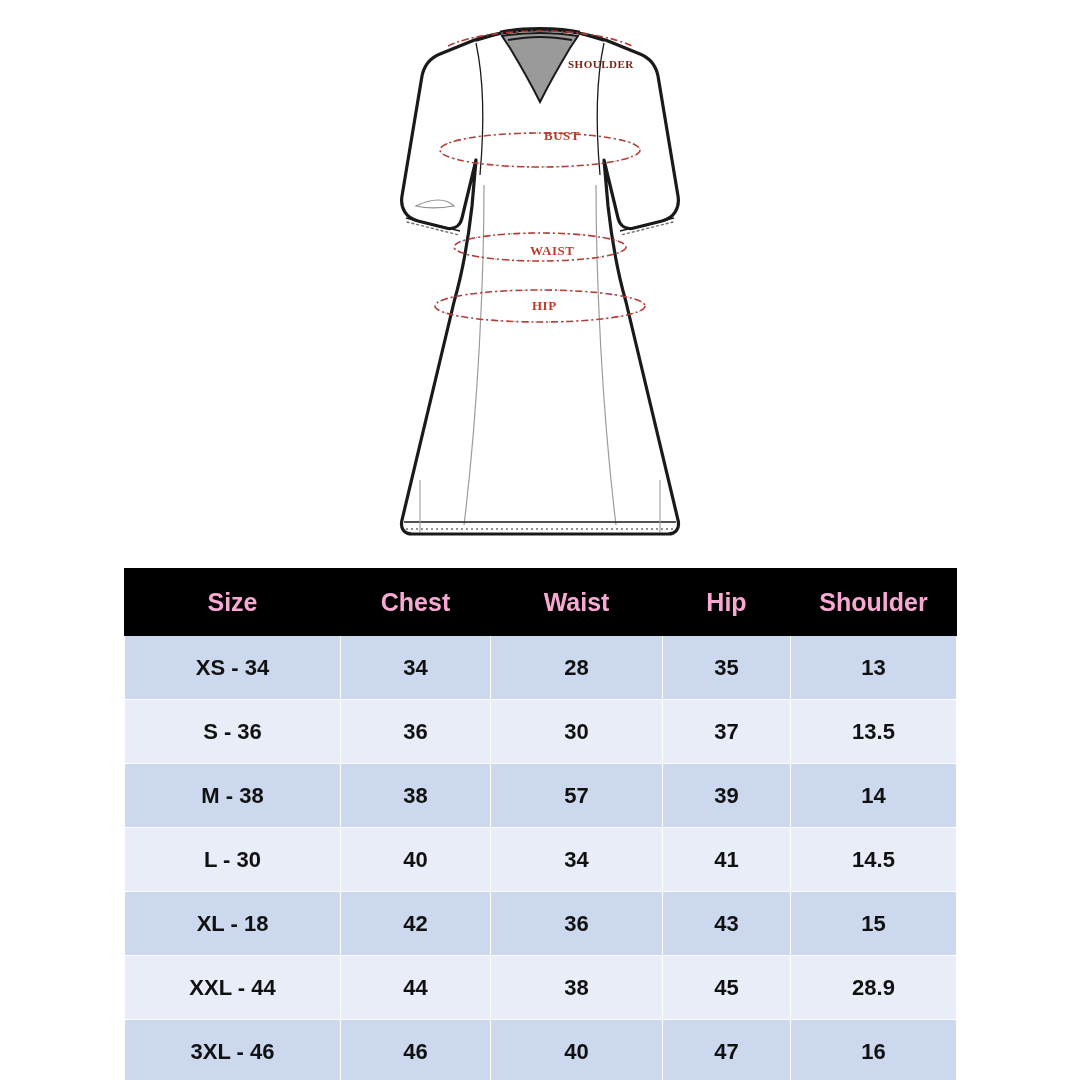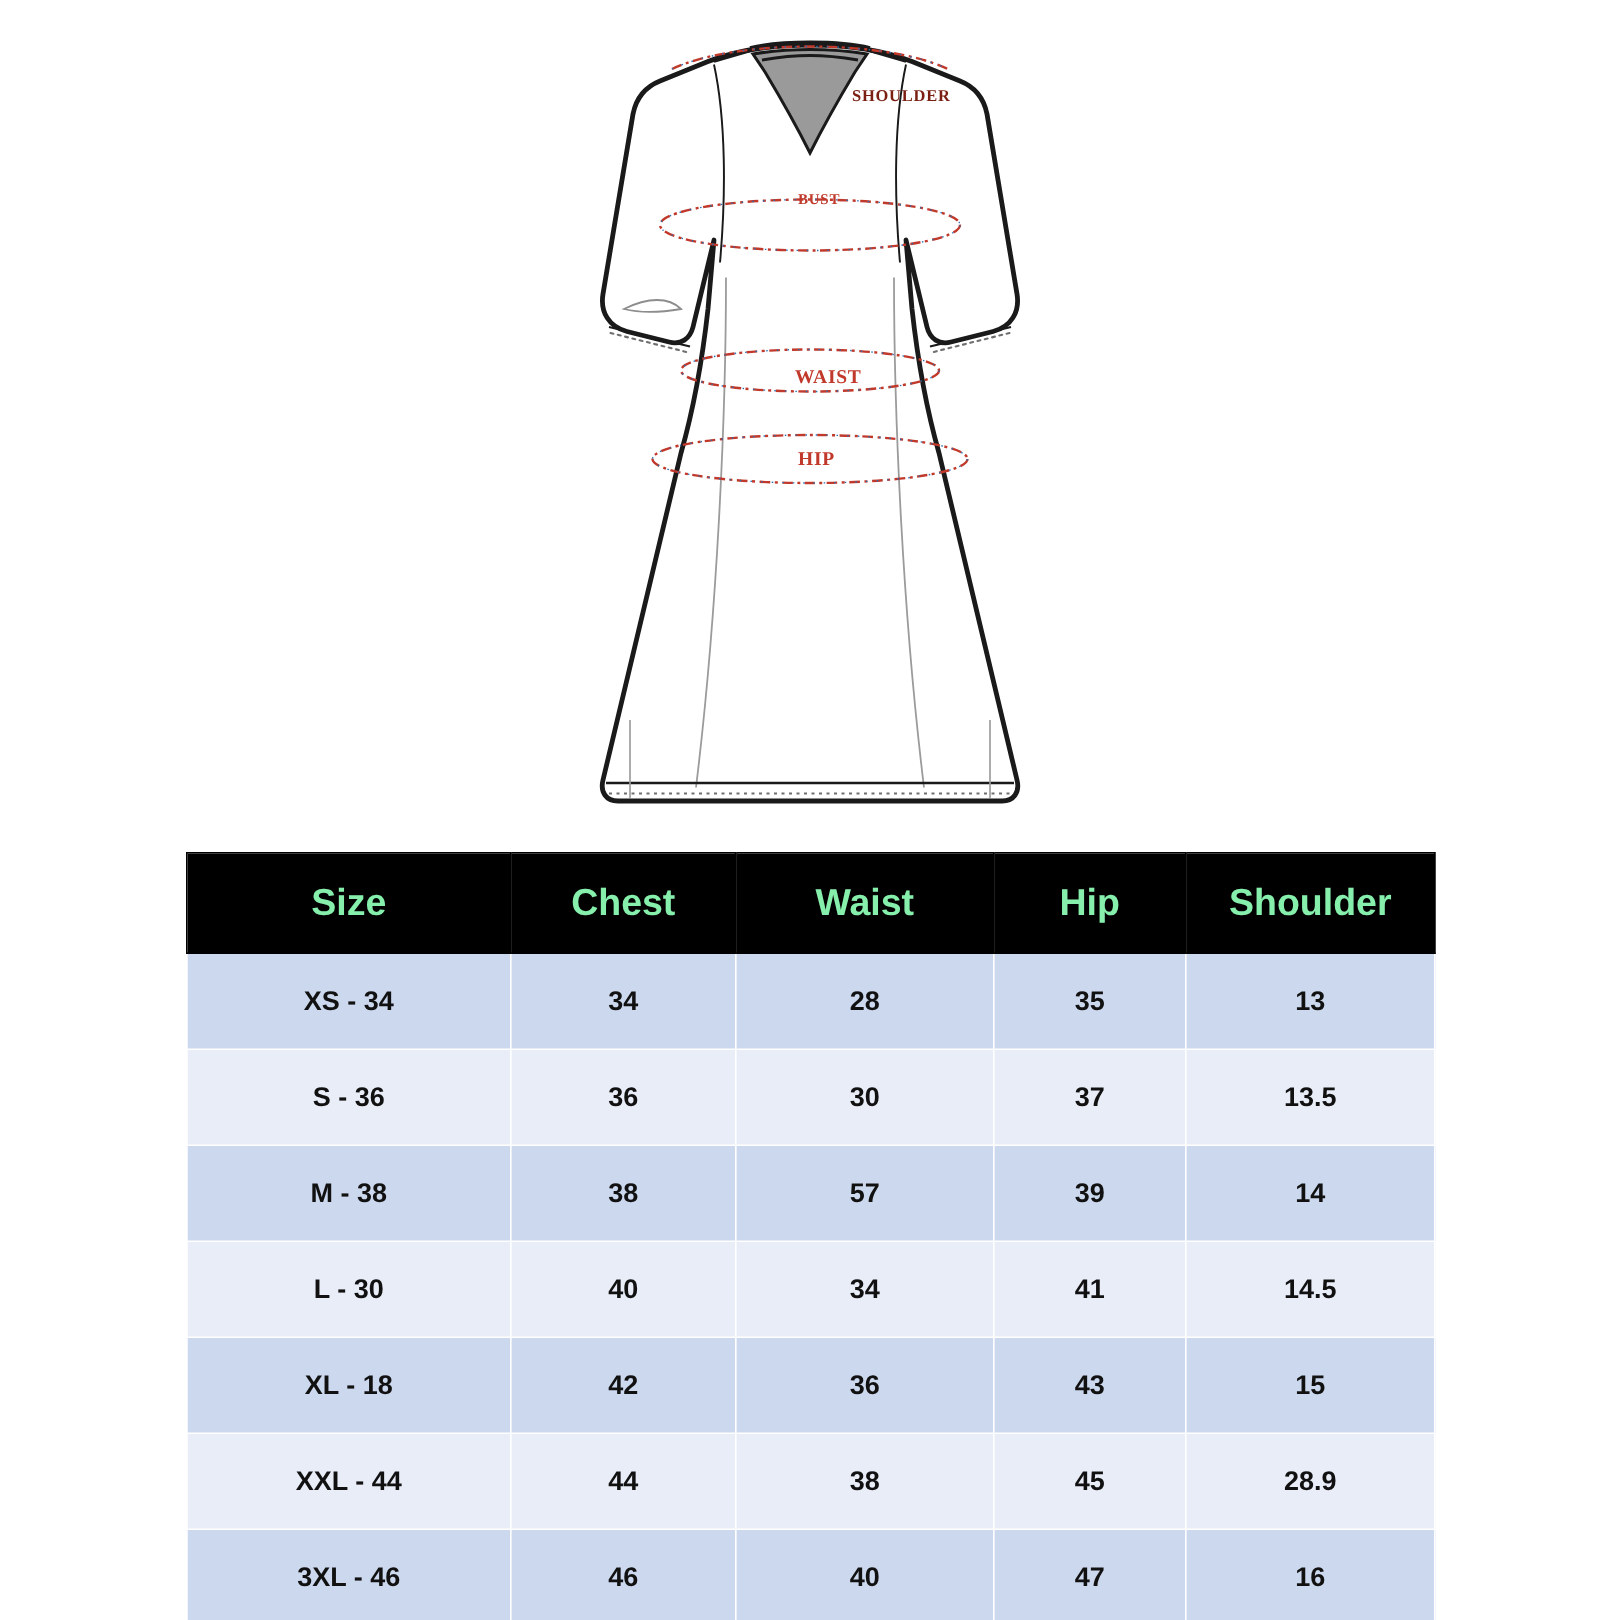--- a/index.html
+++ b/index.html
@@ -32,49 +32,49 @@
   }
   .measure-label {
     position: absolute;
     font-family: "Liberation Serif", serif;
     font-weight: bold;
     color: #c0392b;
     letter-spacing: 0.5px;
     white-space: nowrap;
   }
   .lbl-shoulder { left: 188px; top: 48px; font-size: 11px; color: #7a1f12; }
-  .lbl-bust     { left: 152px; top: 118px; font-size: 10px; }
+  .lbl-bust     { left: 164px; top: 118px; font-size: 13px; }
   .lbl-waist    { left: 150px; top: 233px; font-size: 13px; }
   .lbl-hip      { left: 152px; top: 288px; font-size: 13px; }
 
   
   .table-wrap {
     position: absolute;
     left: 124px;
     top: 568px;
     width: 832px;
   }
   table.size-table {
     border-collapse: collapse;
     width: 832px;
     table-layout: fixed;
   }
   table.size-table th {
     background: #000000;
-    color: #86efac;
+    color: #f9a8d4;
     font-size: 25px;
     font-weight: bold;
     height: 64px;
     text-align: center;
     border: 1px solid #000000;
     font-family: "Liberation Sans", sans-serif;
   }
   table.size-table td {
     text-align: center;
-    font-size: 18px;
+    font-size: 22px;
     font-weight: bold;
     color: #111111;
     height: 61px;
     border-left: 1px solid #ffffff;
     border-right: 1px solid #ffffff;
     border-top: 1px solid #ffffff;
     border-bottom: 1px solid #ffffff;
     font-family: "Liberation Sans", sans-serif;
   }
   tr.row-odd td  { background: #ccd8ee; }

